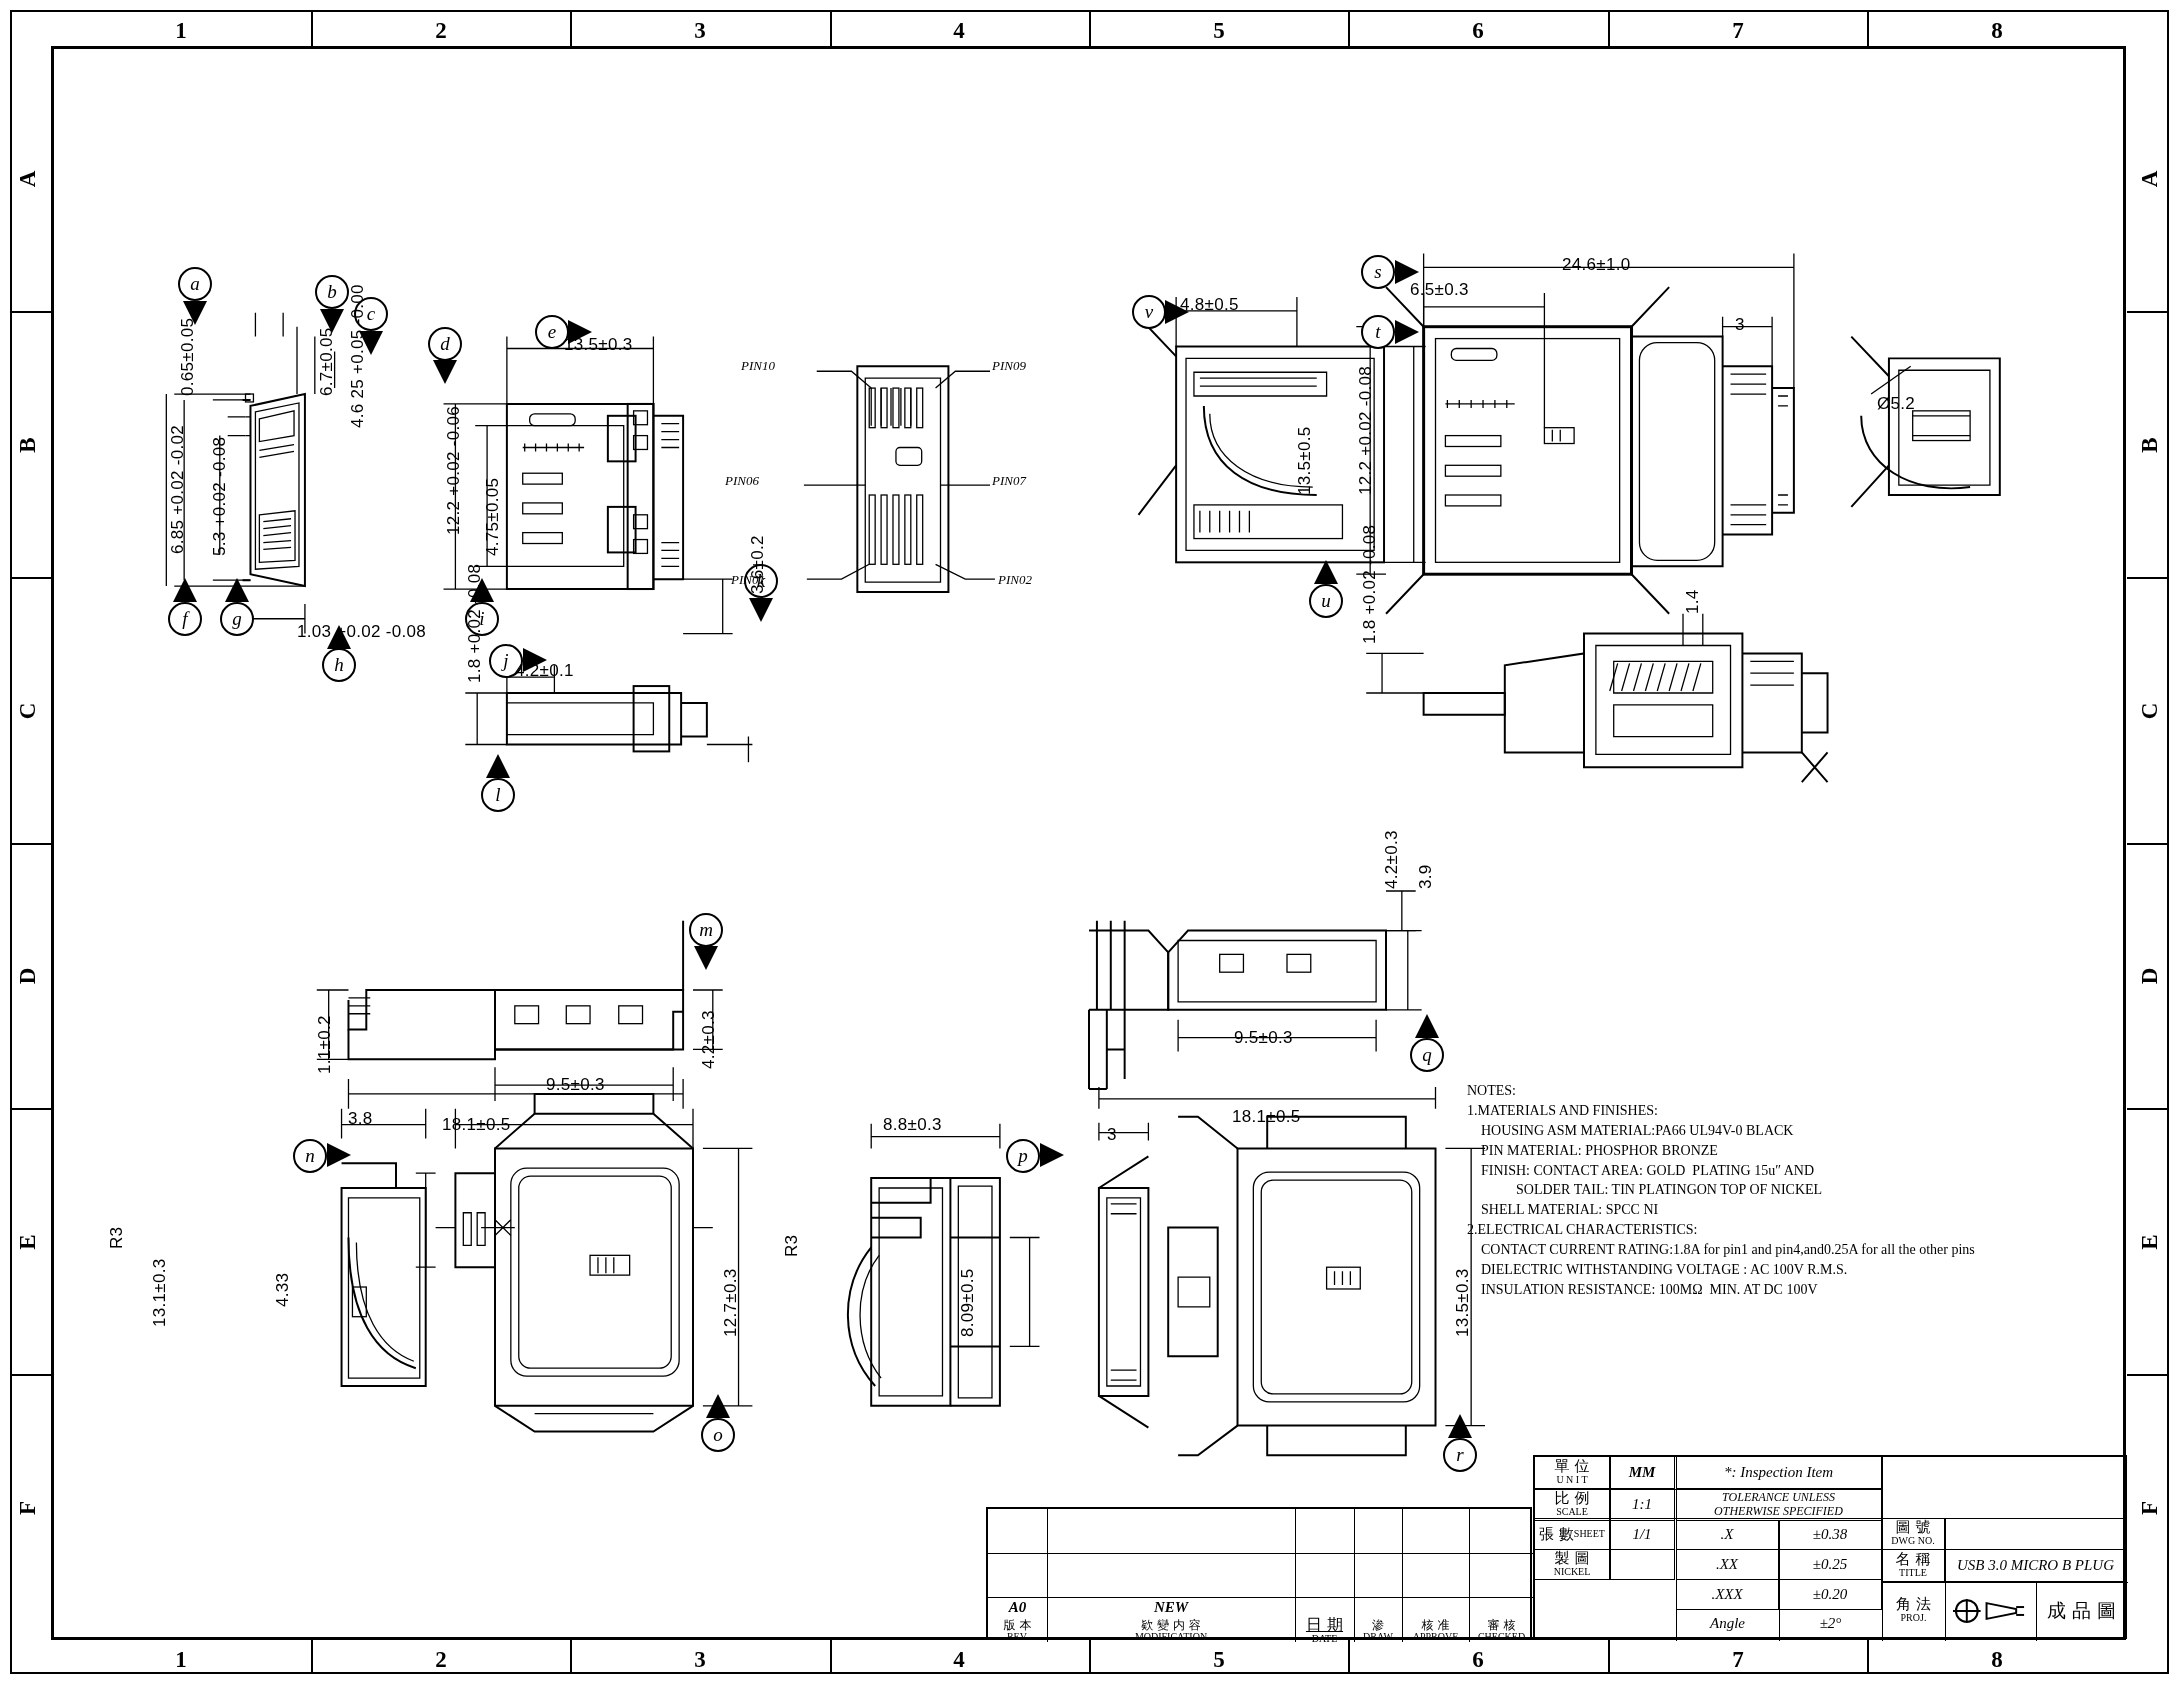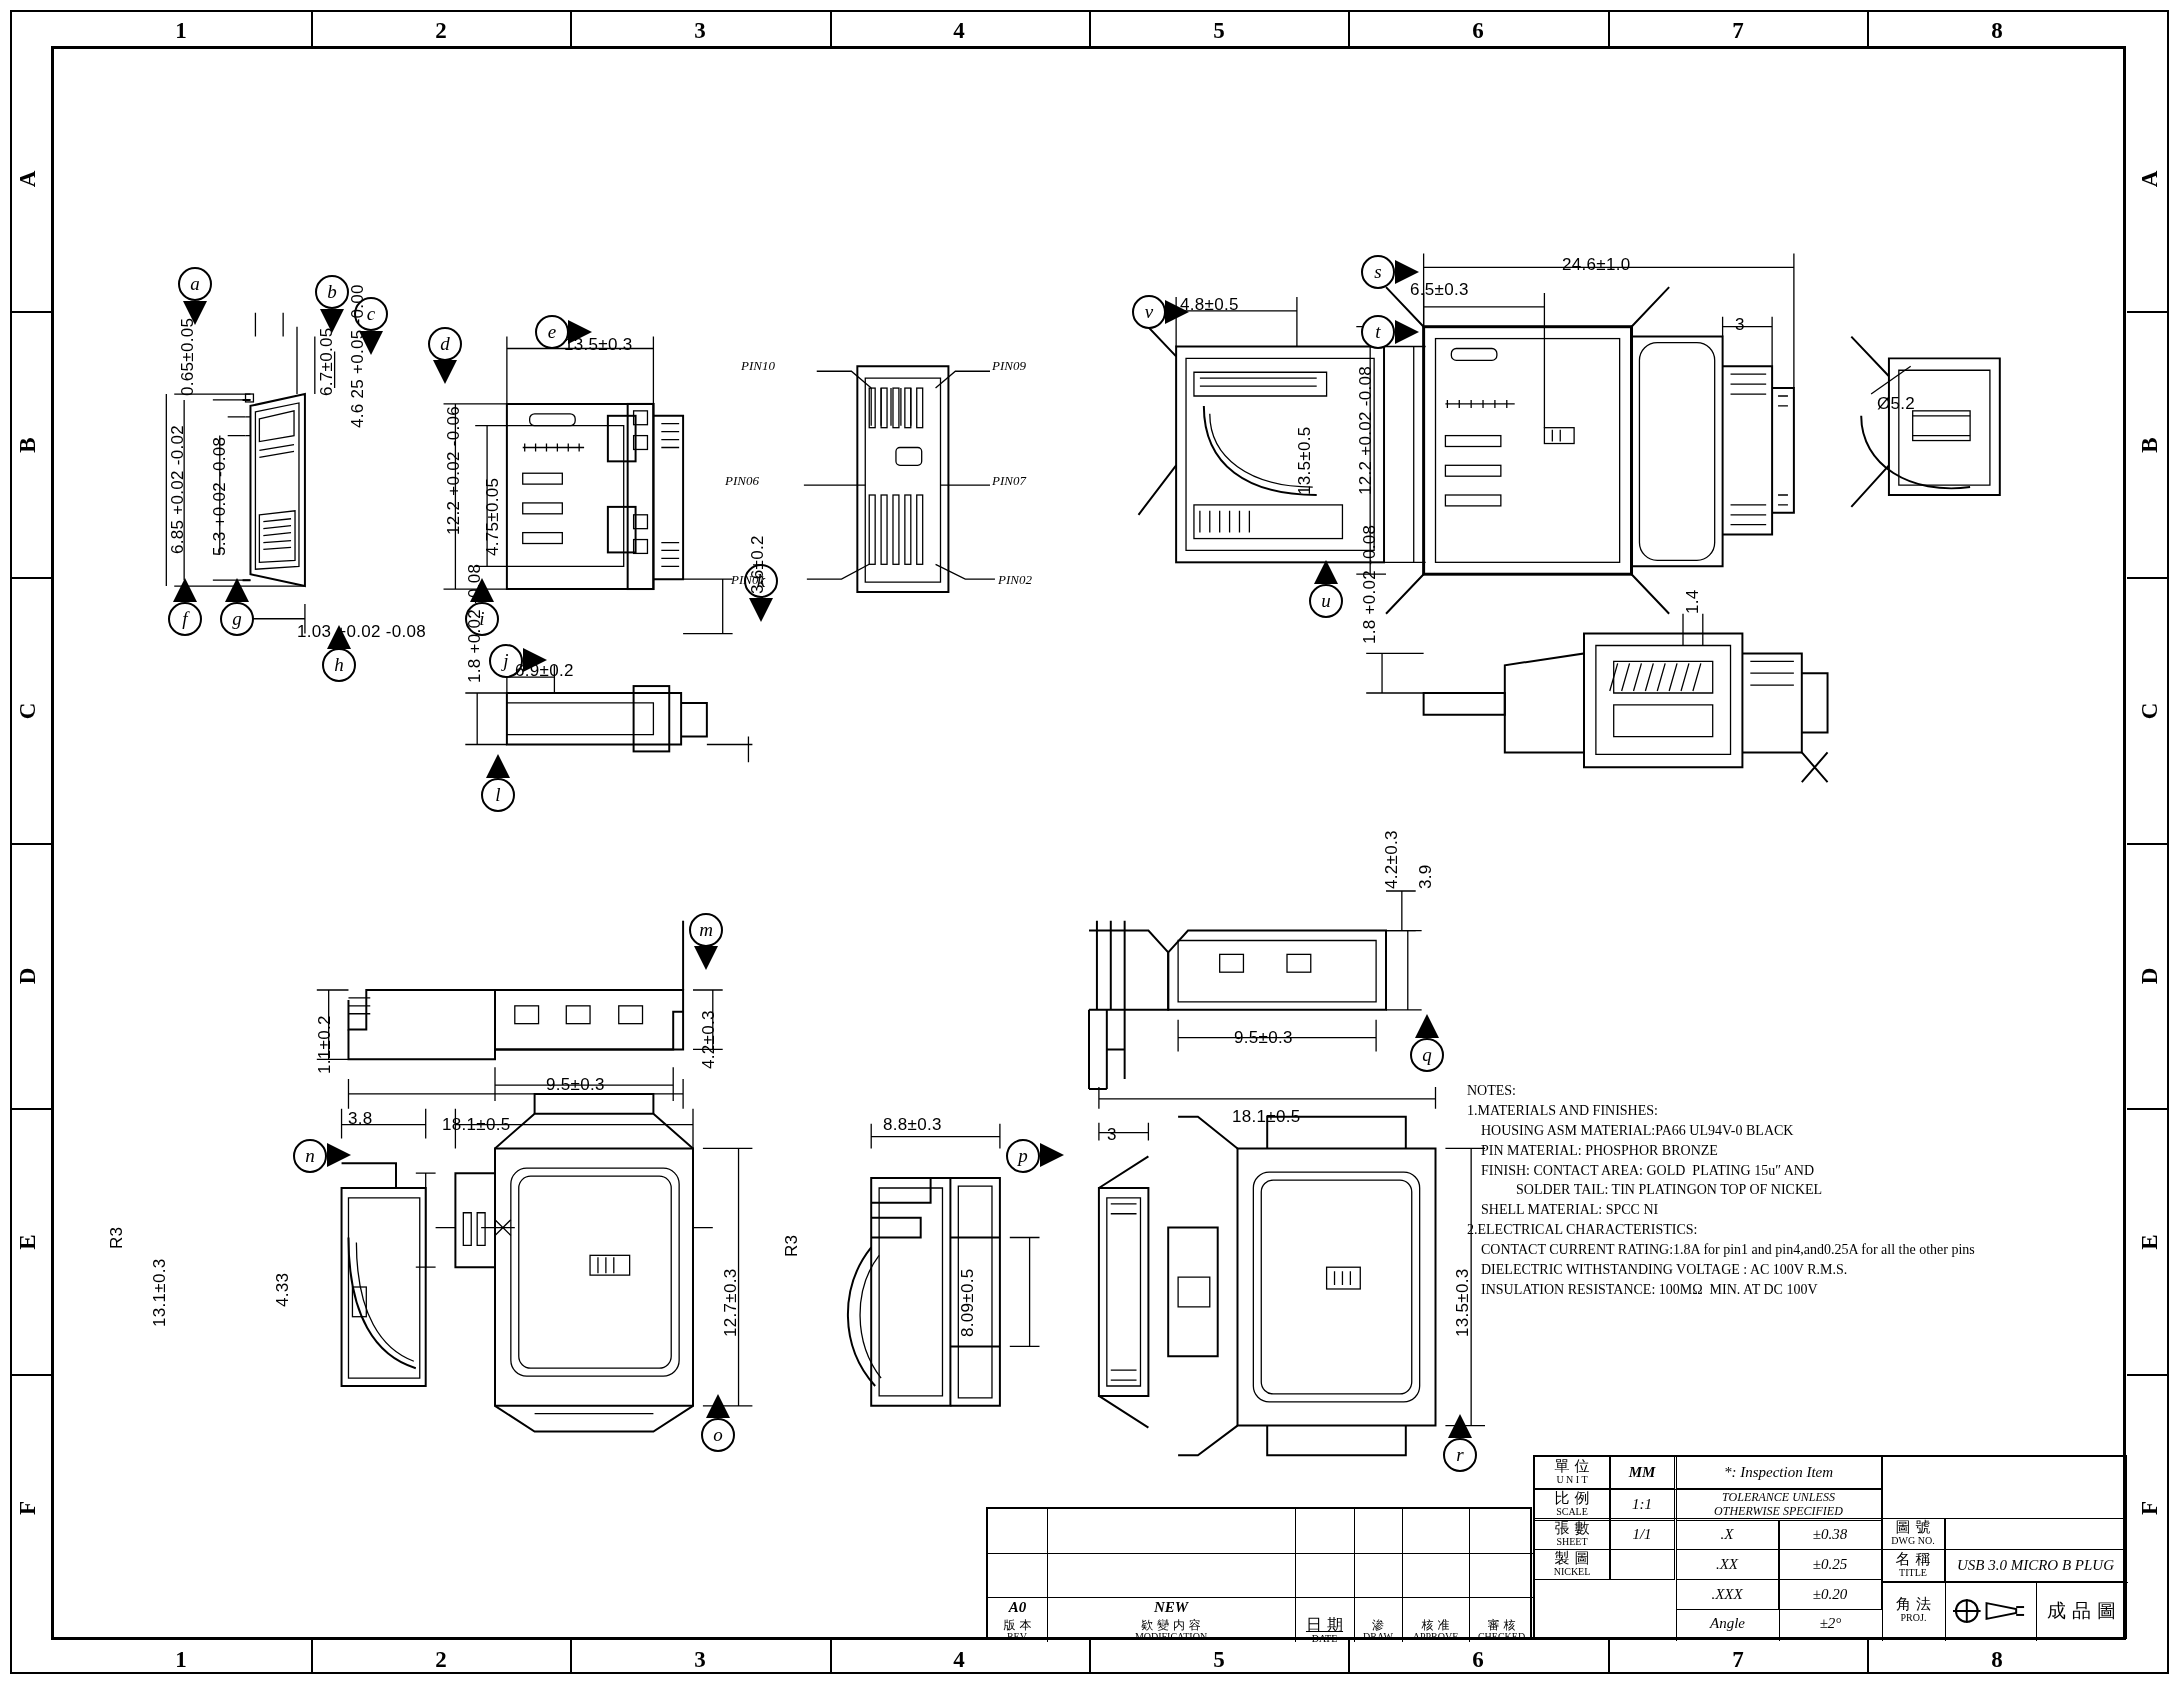--- a/index.html
+++ b/index.html
@@ -398,21 +398,21 @@
       <div class="dim v" style="left: 317px; top: 396px;">6.7±0.05</div>
       <div class="dim v" style="left: 348px; top: 428px;">4.6 25 +0.05 -0.00</div>
       <div class="dim v" style="left: 168px; top: 554px;">6.85 +0.02 -0.02</div>
       <div class="dim v" style="left: 210px; top: 556px;">5.3 +0.02 -0.08</div>
       <div class="dim" style="left: 297px; top: 622px;">1.03 +0.02 -0.08</div>
       <div class="dim" style="left: 564px; top: 335px;">13.5±0.3</div>
       <div class="dim v" style="left: 444px; top: 535px;">12.2 +0.02 -0.06</div>
       <div class="dim v" style="left: 483px; top: 556px;">4.75±0.05</div>
       <div class="dim v" style="left: 748px; top: 594px;">3.6±0.2</div>
       <div class="dim v" style="left: 465px; top: 683px;">1.8 +0.02 -0.08</div>
-      <div class="dim" style="left: 515px; top: 661px;">6.9±0.2</div>
+      <div class="dim" style="left: 515px; top: 661px;">4.2±0.1</div>
       <div class="dim" style="left: 1180px; top: 295px;">4.8±0.5</div>
       <div class="dim v" style="left: 1295px; top: 495px;">13.5±0.5</div>
       <div class="dim" style="left: 1554px; top: 255px; margin-left: 8px;">24.6±1.0</div>
       <div class="dim" style="left: 1410px; top: 280px;">6.5±0.3</div>
       <div class="dim" style="left: 1735px; top: 315px;">3</div>
       <div class="dim v" style="left: 1356px; top: 495px;">12.2 +0.02 -0.08</div>
       <div class="dim v" style="left: 1360px; top: 644px;">1.8 +0.02 -0.08</div>
       <div class="dim v" style="left: 1683px; top: 614px;">1.4</div>
       <div class="dim" style="left: 1877px; top: 394px;">Ø5.2</div>
       <div class="dim v" style="left: 315px; top: 1074px;">1.1±0.2</div>
@@ -465,21 +465,21 @@
     <div class="tcell bb it" style="left:141px;top:0;width:206px;height:32px;">*: Inspection Item</div>
 
     <div class="tcell bb" style="left:0;top:32px;width:75px;height:32px;flex-direction:column;">
       <span class="cn">比 例</span>
       <span class="sm">SCALE</span>
     </div>
     <div class="tcell bb it" style="left:75px;top:32px;width:65px;height:32px;">1:1</div>
     <div class="tcell bb it" style="left:141px;top:32px;width:206px;height:32px;font-size:12px;line-height:1.15;white-space:pre;">TOLERANCE UNLESS
 OTHERWISE SPECIFIED</div>
 
-    <div class="tcell bb" style="left:0;top:63px;width:75px;height:30px;flex-direction:column;">
+    <div class="tcell bb" style="left:0;top:63px;width:75px;height:30px;">
       <span class="cn">張 數</span>
       <span class="sm">SHEET</span>
     </div>
     <div class="tcell bb it" style="left:75px;top:63px;width:65px;height:30px;">1/1</div>
     <div class="tcell bb it" style="left:141px;top:63px;width:103px;height:30px;">.X</div>
     <div class="tcell bb it" style="left:244px;top:63px;width:103px;height:30px;">±0.38</div>
     <div class="tcell bb" style="left:347px;top:61px;width:63px;height:32px;flex-direction:column;">
       <span class="cn">圖 號</span>
       <span class="sm">DWG NO.</span>
     </div>

